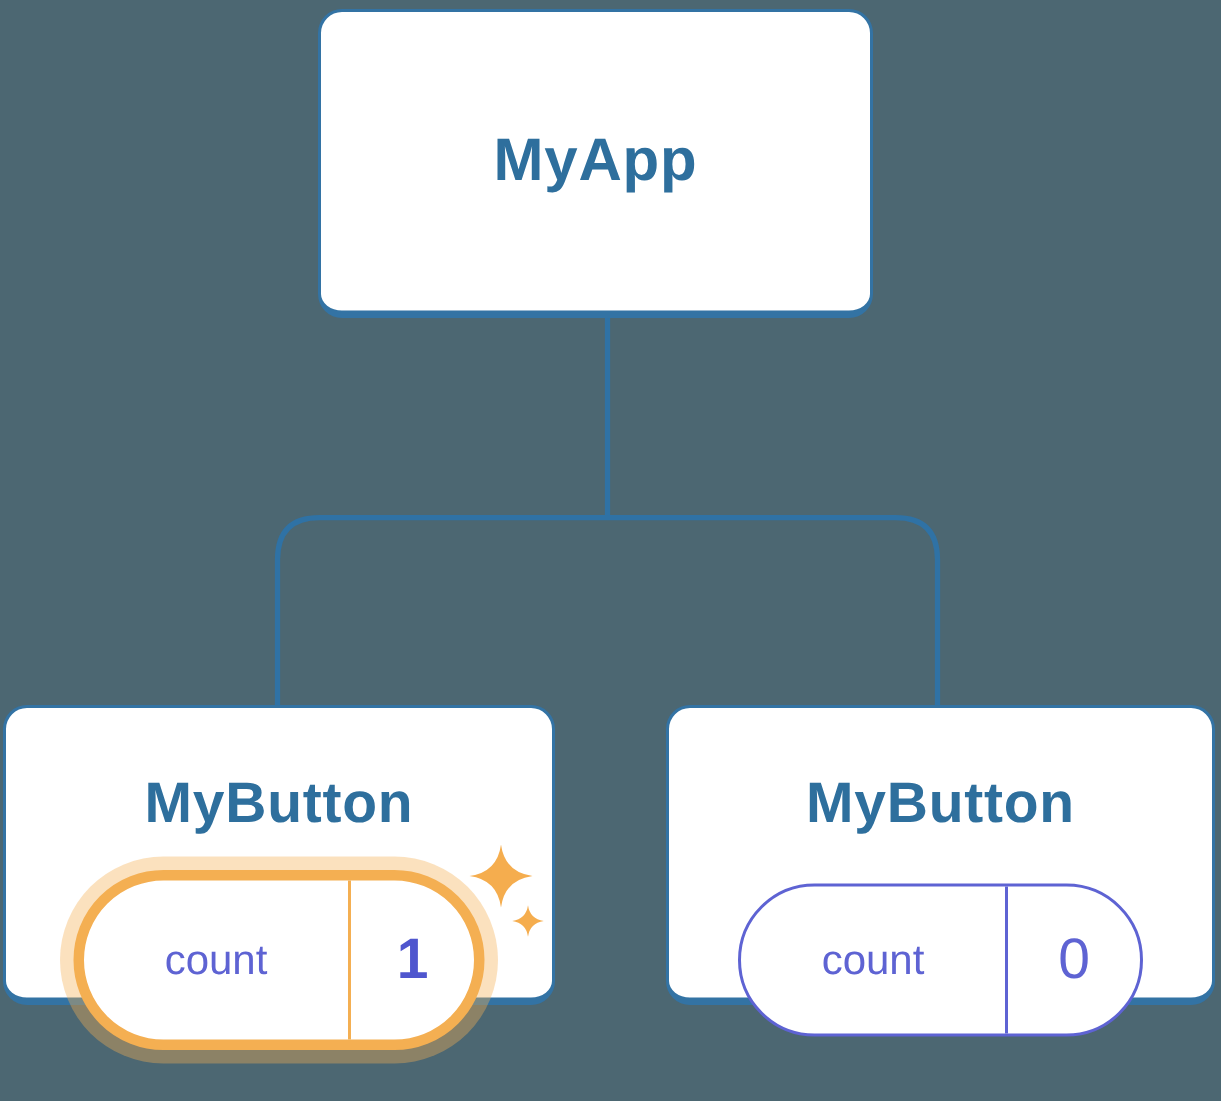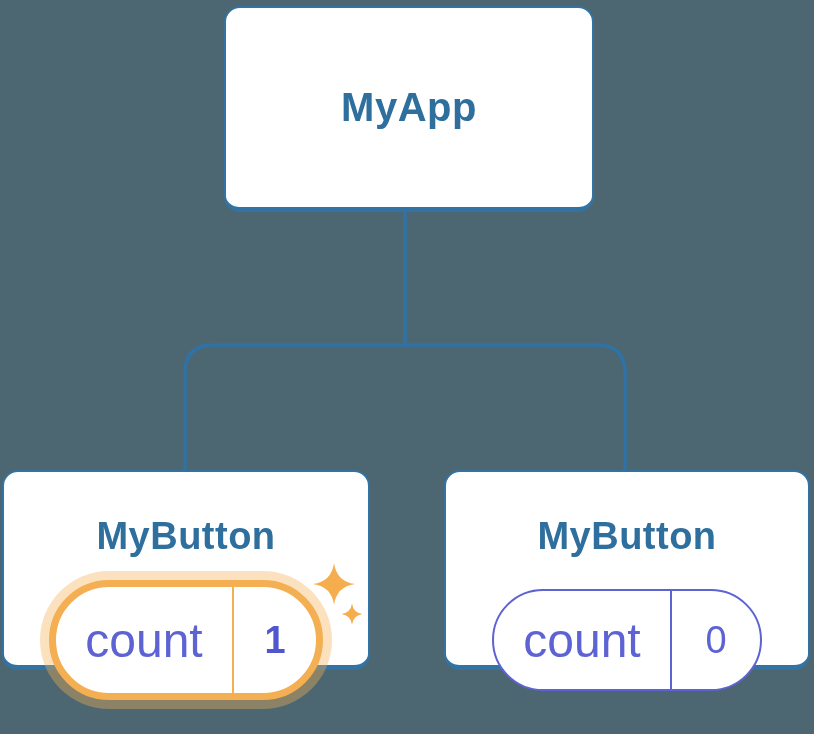--- a/index.html
+++ b/index.html
@@ -38,21 +38,21 @@
     fill:none;
   }
   .node{
     position:absolute;
     background:var(--node-bg);
     border:2px solid var(--node-border);
     border-bottom-width:5px;
     border-radius:16px;
   }
   .node-root{
-    left:224px;top:6px;width:370px;height:206px;
+    left:212px;top:6px;width:370px;height:206px;
     display:flex;align-items:center;justify-content:center;
   }
   .node-root .node-title{font-size:40px;}
   .node-title{
     font-weight:700;
     color:var(--node-title);
     letter-spacing:0.5px;
   }
   .node-child{
     top:470px;width:368px;height:200px;
@@ -80,21 +80,21 @@
     border:2.5px solid var(--pill-border);
   }
   .state-pill.highlighted{
     width:274px;height:120px;
     border:7px solid var(--pill-highlight);
     box-shadow:0 0 0 9px var(--pill-halo);
   }
   .pill-key{
     flex:1;
     display:flex;align-items:center;justify-content:center;
-    font-size:48px;
+    font-size:28px;
     color:var(--state-key);
   }
   .pill-value{
     display:flex;align-items:center;justify-content:center;
     font-size:38px;
     color:var(--state-key);
   }
   .state-pill.default .pill-value{
     width:90px;
     border-left:2.5px solid var(--pill-border);

